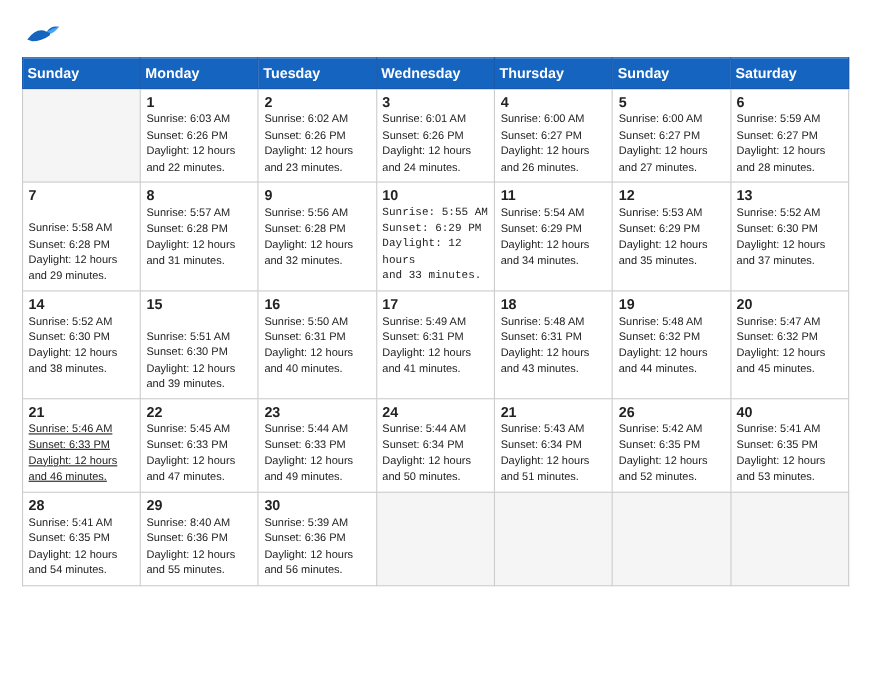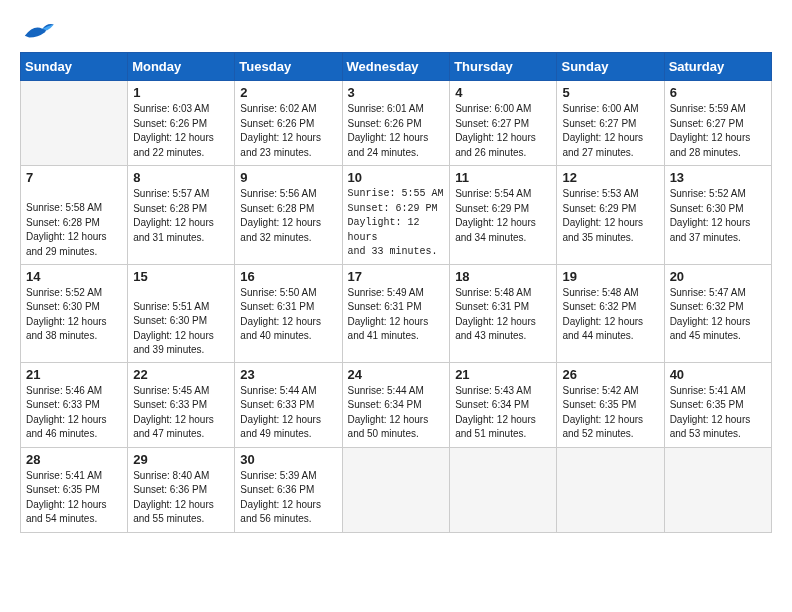--- a/index.html
+++ b/index.html
@@ -263,21 +263,21 @@
           <span class="day-num">20</span>
           <div class="day-info" style="white-space: pre-line;">Sunrise: 5:47 AM
 Sunset: 6:32 PM
 Daylight: 12 hours
 and 45 minutes.</div>
         </td>
       </tr>
       <tr>
         <td>
           <span class="day-num">21</span>
-          <div class="day-info" style="white-space: pre-line;">Sunrise: 5:46 AM
+          <div class="day-info" style="white-space: pre-line; text-decoration: underline;">Sunrise: 5:46 AM
 Sunset: 6:33 PM
 Daylight: 12 hours
 and 46 minutes.</div>
         </td>
         <td>
           <span class="day-num">22</span>
           <div class="day-info" style="white-space: pre-line;">Sunrise: 5:45 AM
 Sunset: 6:33 PM
 Daylight: 12 hours
 and 47 minutes.</div>

